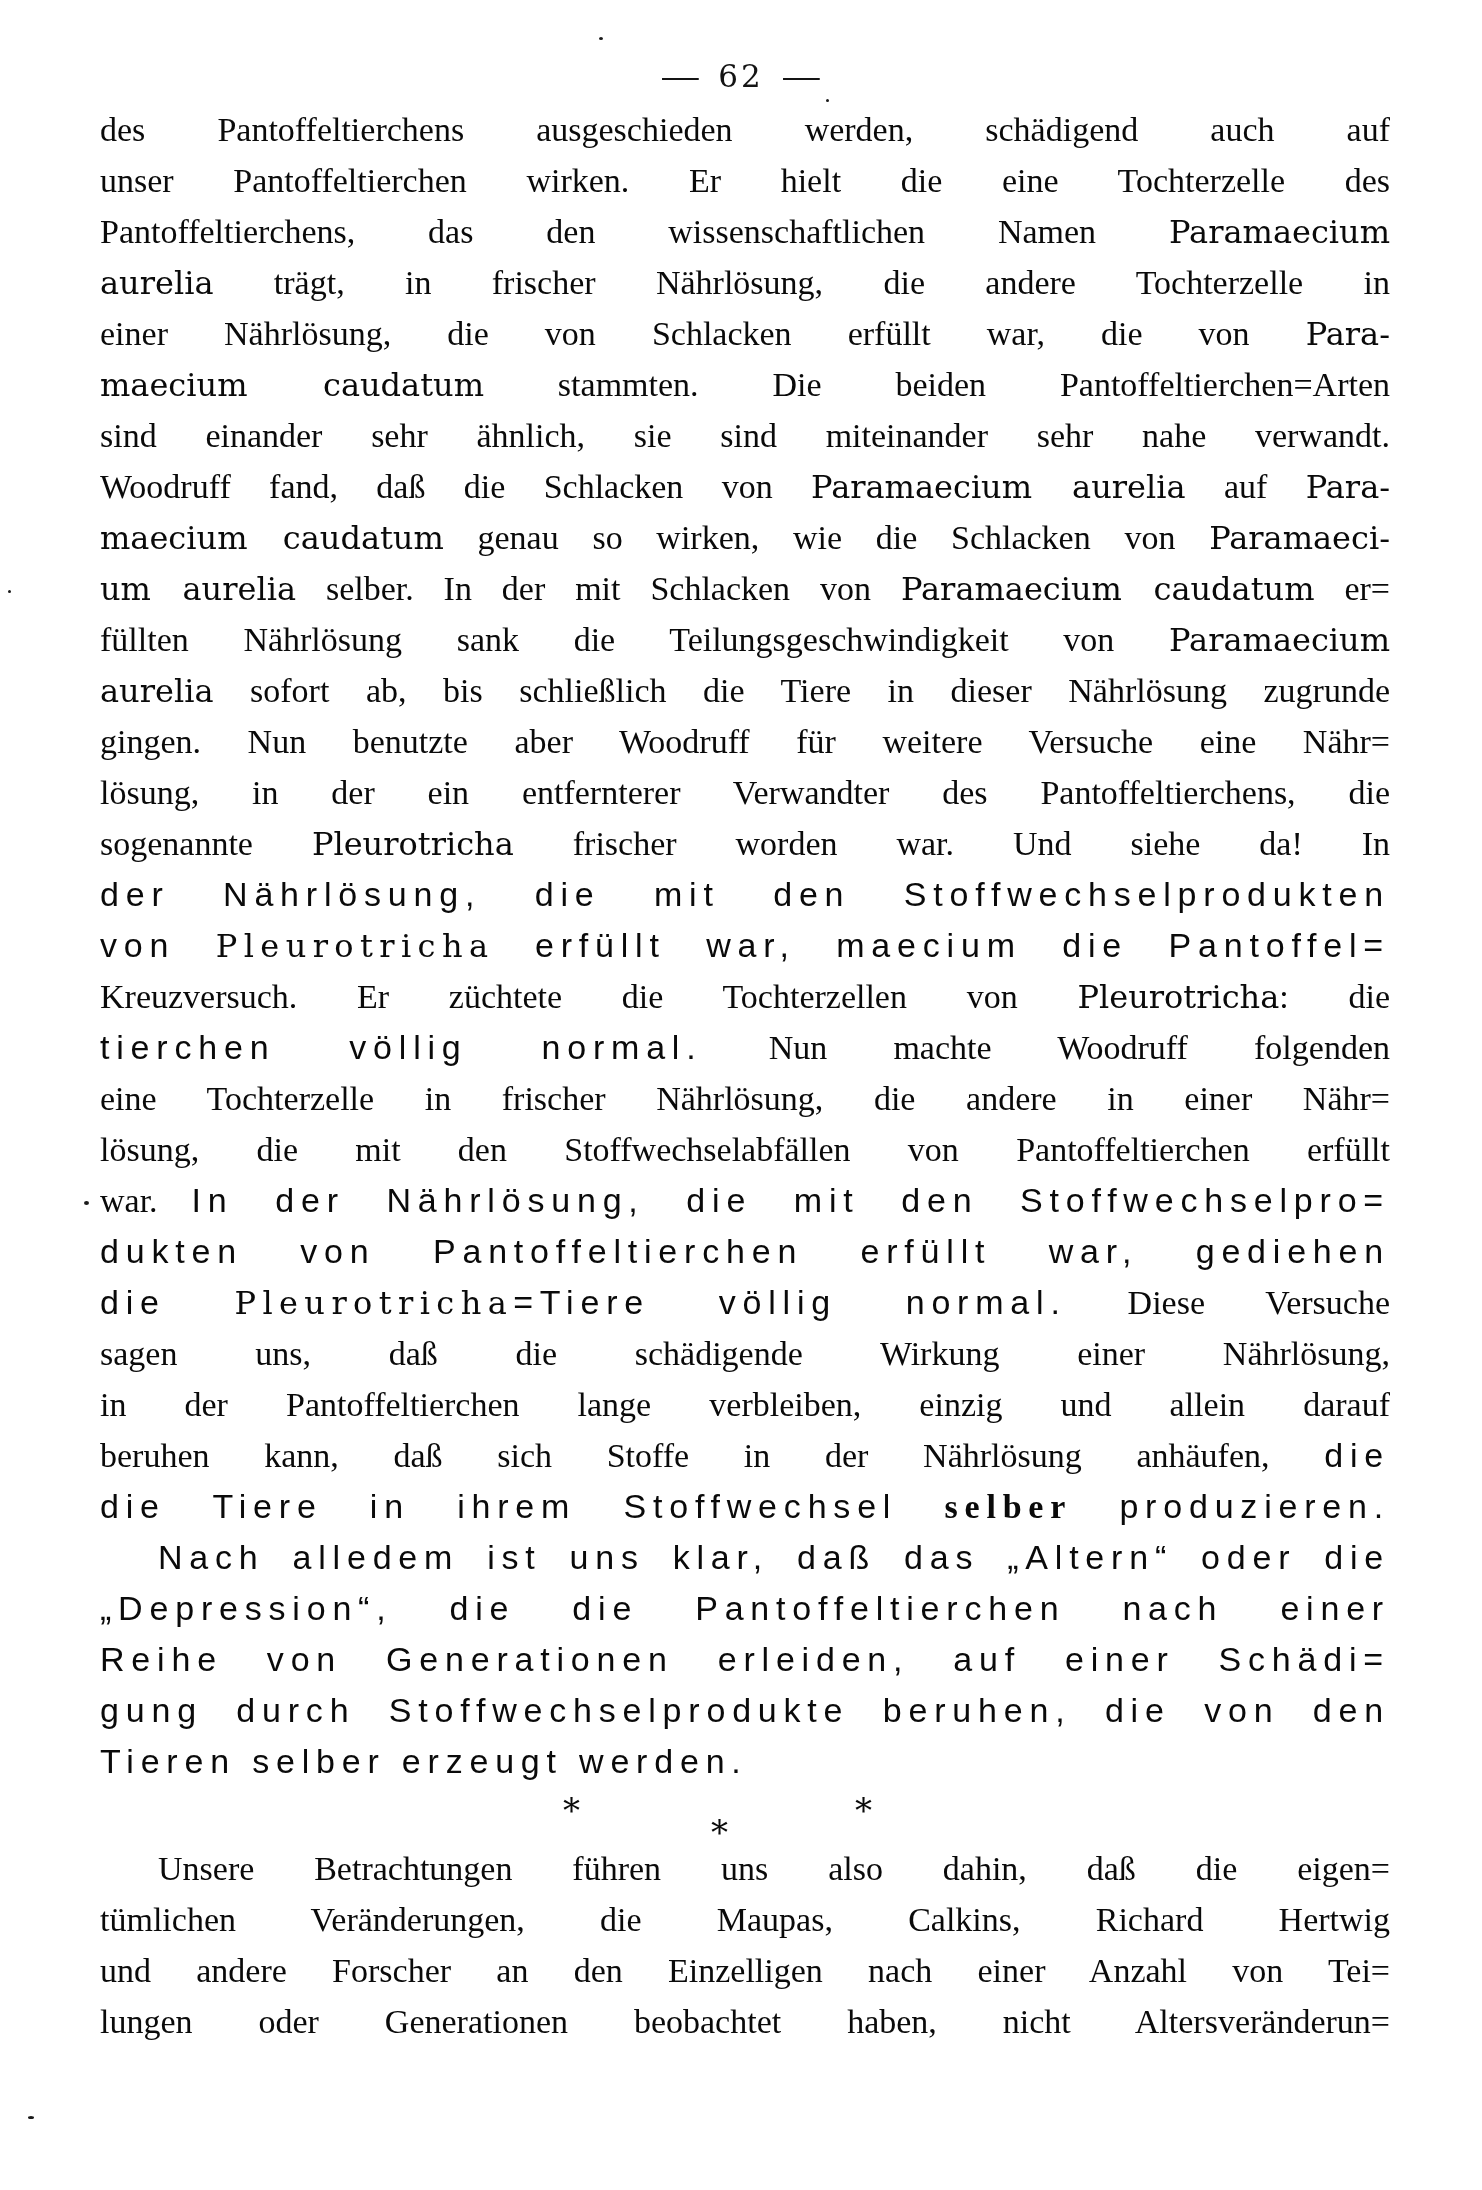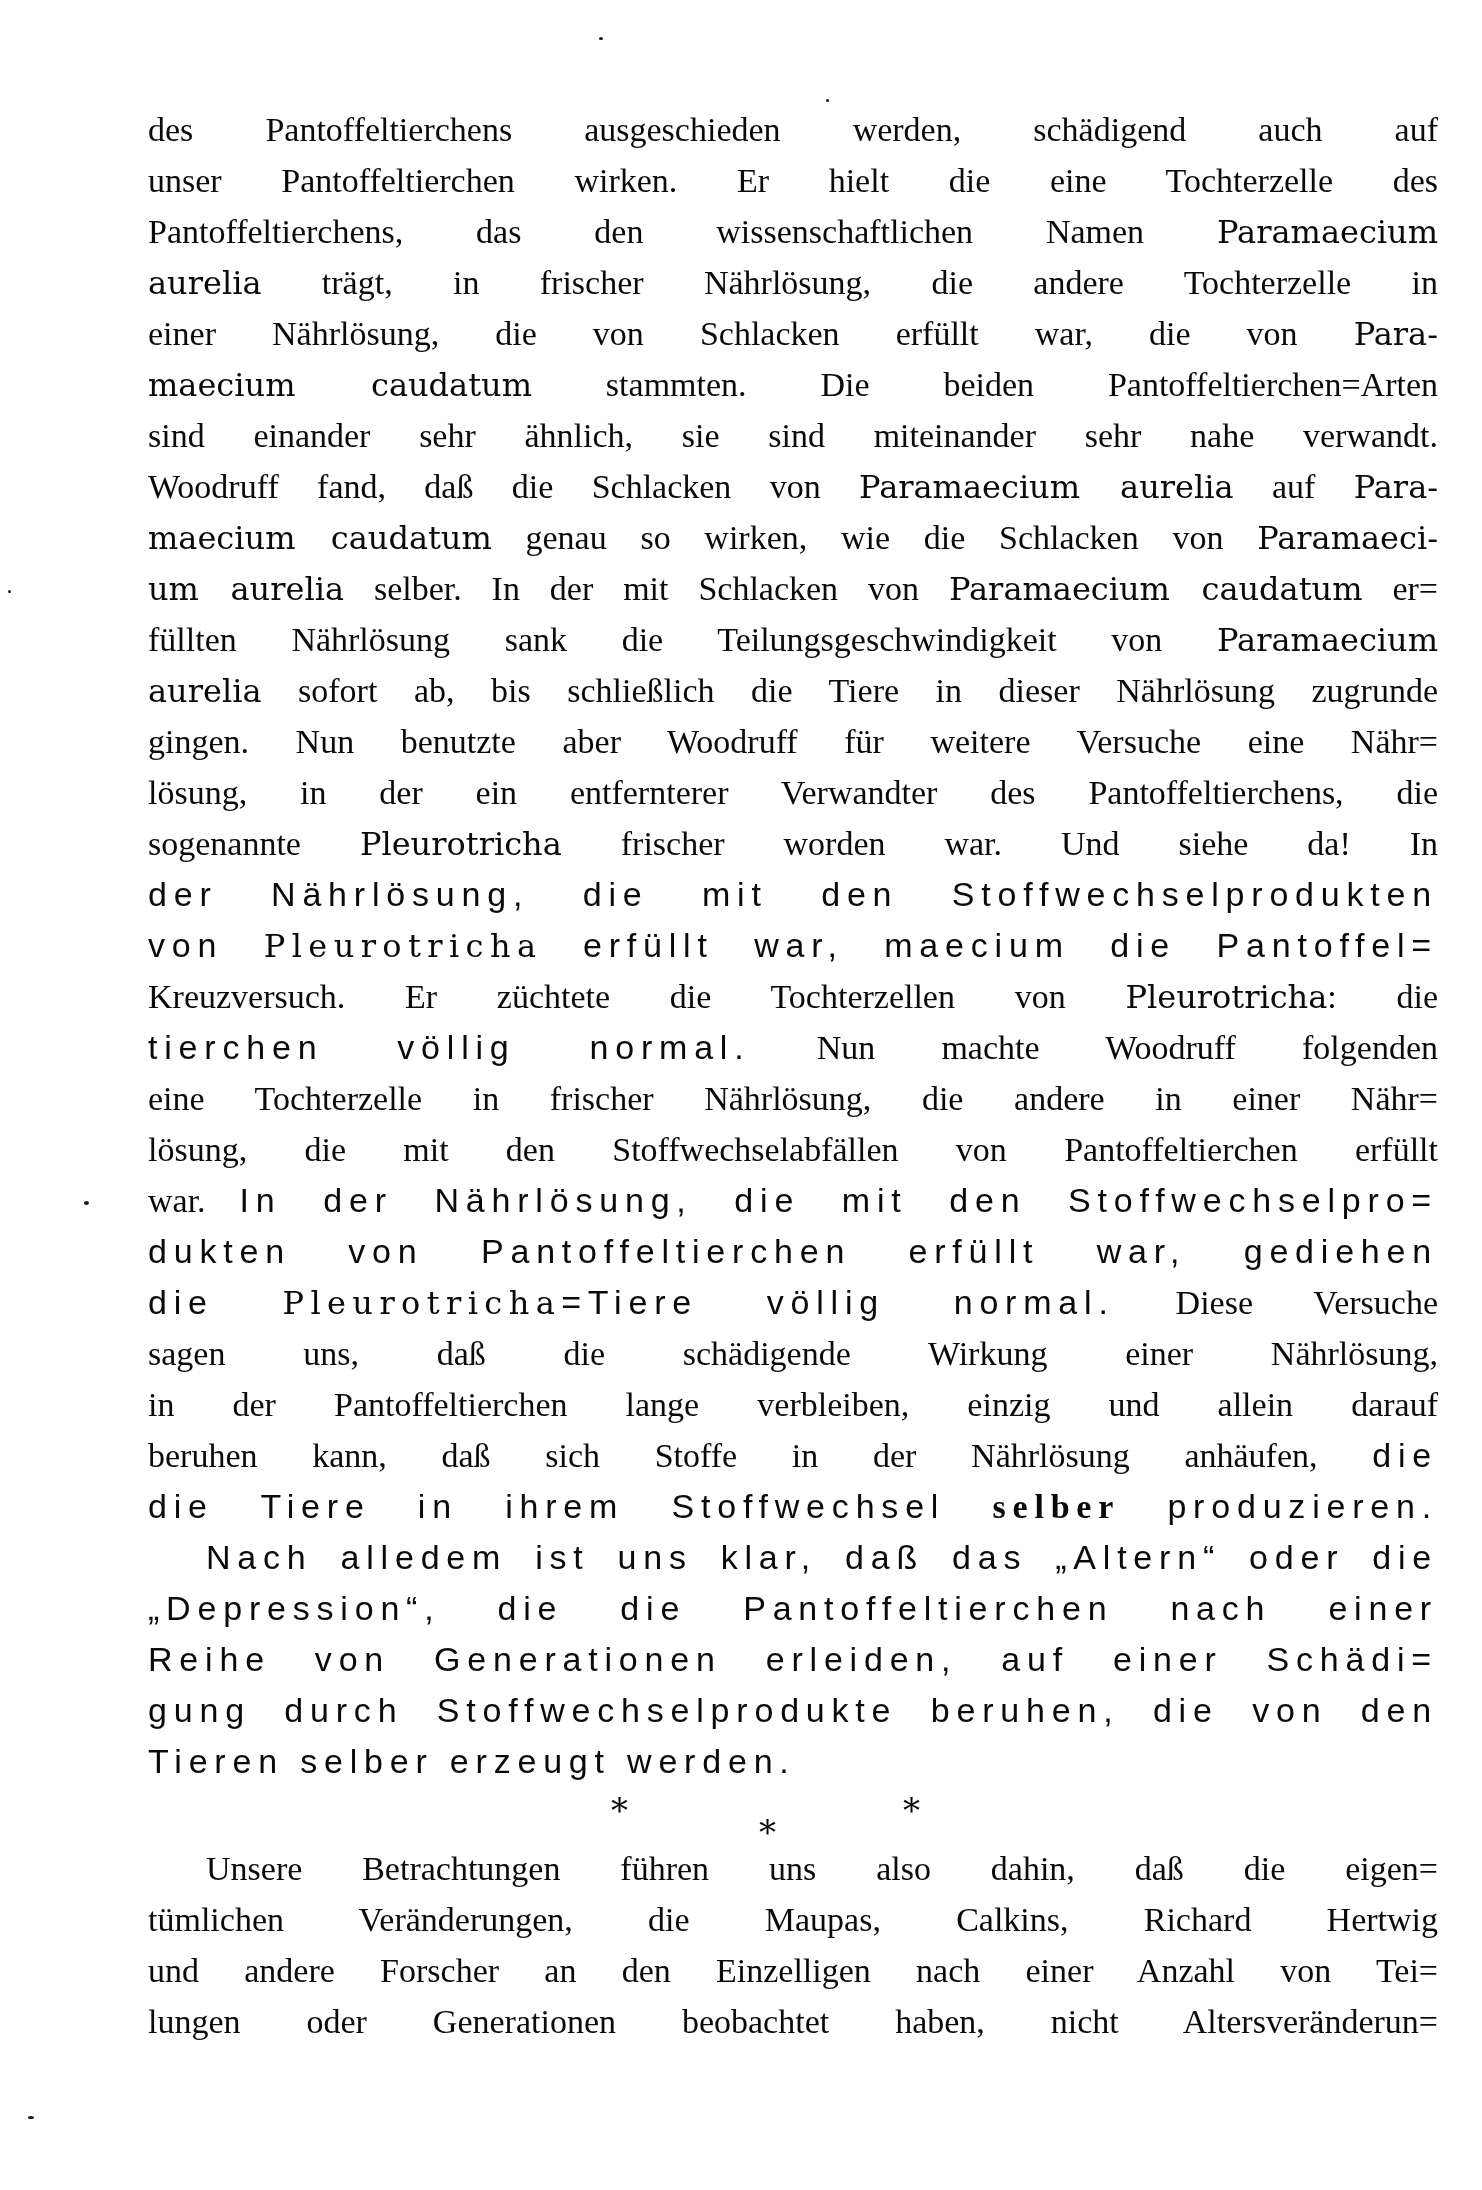--- a/index.html
+++ b/index.html
@@ -24,21 +24,20 @@
   }
   .header .dash { display: inline-block; margin: 0 22px; transform: scaleX(1.3); }
   .header .num { display: inline-block; letter-spacing: 3px; }
   .flow {
     position: absolute;
     top: 104px;
     left: 100px;
     width: 1290px;
     font-size: 34px;
     line-height: 51px;
-    margin-left: 48px;
   }
   .paragraph { margin: 0; }
   .line {
     text-align: justify;
     text-align-last: justify;
     white-space: nowrap; 
     white-space: normal;
     overflow: hidden;
     height: 51px;
   }
@@ -61,20 +60,23 @@
   .speck-1 { left: 599px; top: 37px;   width: 4px; height: 3px; }
   .speck-2 { left: 826px; top: 99px;   width: 3px; height: 3px; }
   .speck-3 { left: 84px;  top: 1201px; width: 5px; height: 4px; }
   .speck-4 { left: 8px;   top: 590px;  width: 3px; height: 3px; }
   .speck-5 { left: 28px;  top: 2116px; width: 6px; height: 3px; }
 </style>
 </head>
 <body>
 
 <div class="page">
+  <div class="header">
+    <span class="dash">—</span><span class="num">62</span><span class="dash">—</span>
+  </div>
 
   <div class="flow">
       <div class="paragraph">
         <div class="line"><span class="seg-fraktur">des Pantoffeltierchens ausgeschieden werden, schädigend auch auf</span></div>
         <div class="line"><span class="seg-fraktur">unser Pantoffeltierchen wirken. Er hielt die eine Tochterzelle des</span></div>
         <div class="line"><span class="seg-fraktur">Pantoffeltierchens, das den wissenschaftlichen Namen </span><span class="seg-antiqua">Paramaecium</span></div>
         <div class="line"><span class="seg-antiqua">aurelia</span><span class="seg-fraktur"> trägt, in frischer Nährlösung, die andere Tochterzelle in</span></div>
         <div class="line"><span class="seg-fraktur">einer Nährlösung, die von Schlacken erfüllt war, die von </span><span class="seg-antiqua">Para-</span></div>
         <div class="line"><span class="seg-antiqua">maecium caudatum</span><span class="seg-fraktur"> stammten. Die beiden Pantoffeltierchen=Arten</span></div>
         <div class="line"><span class="seg-fraktur">sind einander sehr ähnlich, sie sind miteinander sehr nahe verwandt.</span></div>

